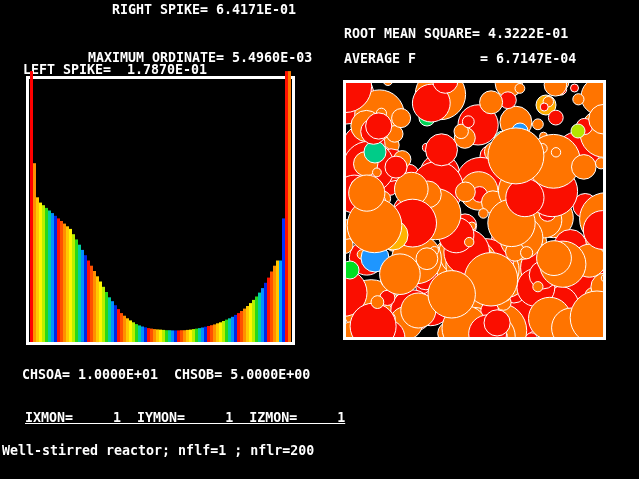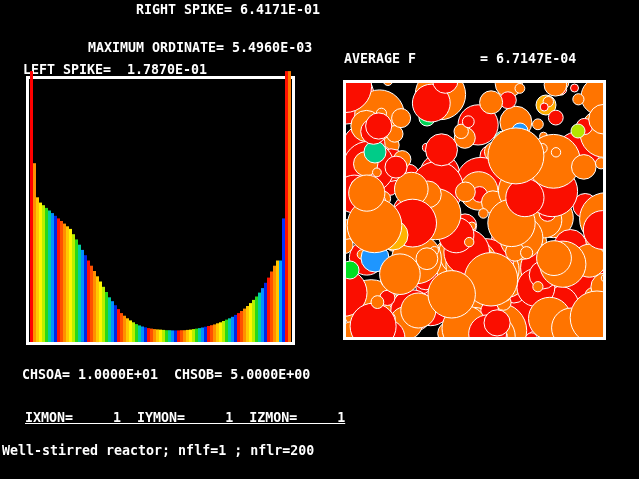--- a/index.html
+++ b/index.html
@@ -12,38 +12,39 @@
   }
   .txt{
     position:absolute;
     color:#fff;
     font-weight:bold;
     font-size:13.3px;
     line-height:14px;
     white-space:pre;
     letter-spacing:0;
   }
-  .t-right-spike{left:112px;top:3px;margin-left:24px;}
+  .t-right-spike{left:112px;top:3px;}
   .t-left-spike{left:23px;top:27px;margin-top:36px;}
   .t-rms{left:344px;top:27px;}
-  .t-maxord{left:48px;top:41px;padding-left:40px;}
+  .t-maxord{left:48px;top:51px;padding-left:40px;}
   .t-avgf{left:344px;top:52px;}
   .t-chso{left:22px;top:368px;}
   .t-mon{left:25px;top:411px;text-decoration:underline;}
   .t-caption{left:2px;top:444px;}
   #histogram-wrap{position:absolute;left:26px;top:69px;width:269px;height:276px;}
   #bubble-wrap{position:absolute;left:343px;top:80px;width:263px;height:260px;}
   svg{display:block;}
 </style>
 </head>
 <body>
 
 <div id="screen">
   <div class="txt t-right-spike">RIGHT SPIKE= 6.4171E-01</div>
   <div class="txt t-left-spike">LEFT SPIKE=  1.7870E-01</div>
+  <div class="txt t-rms">ROOT MEAN SQUARE= 4.3222E-01</div>
   <div class="txt t-maxord">MAXIMUM ORDINATE= 5.4960E-03</div>
   <div class="txt t-avgf">AVERAGE F        = 6.7147E-04</div>
 
   <div id="histogram-wrap">
     <svg id="histogram-svg" width="269" height="276" viewBox="0 0 269 276">
         <rect x="1.5" y="8.5" width="266" height="266" fill="none" stroke="#ffffff" stroke-width="3"></rect>
         <rect x="4" y="2.1" width="3" height="270.9" fill="#ff0000"></rect>
         <rect x="7" y="94.2" width="3" height="178.8" fill="#ff9000"></rect>
         <rect x="10" y="128.3" width="3" height="144.7" fill="#ffc800"></rect>
         <rect x="13" y="133.6" width="3" height="139.4" fill="#fff600"></rect>

